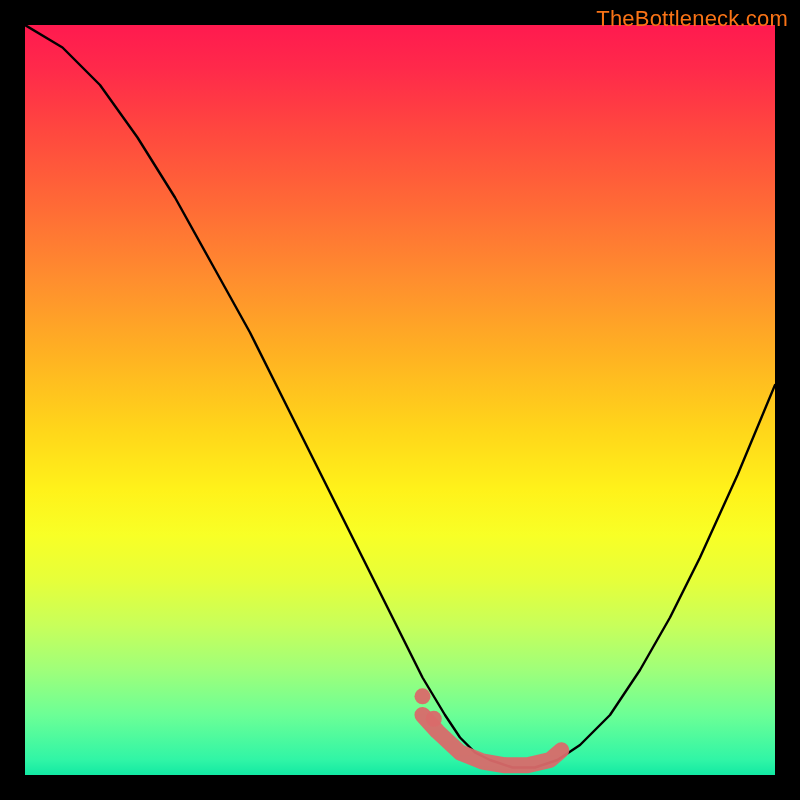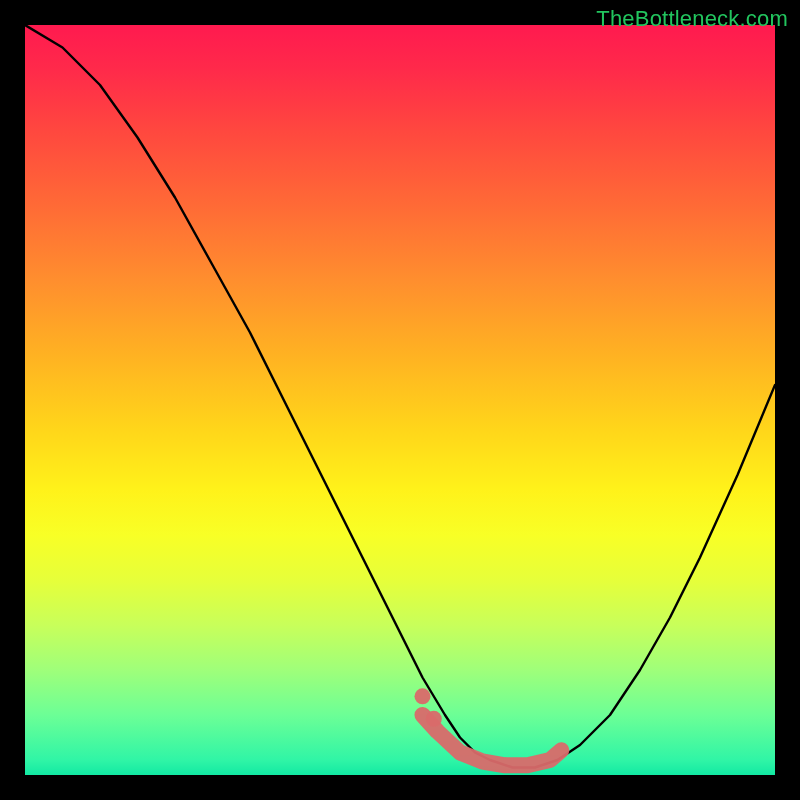--- a/index.html
+++ b/index.html
@@ -5,21 +5,21 @@
   * { margin: 0; padding: 0; box-sizing: border-box; }
   html, body { width: 800px; height: 800px; background: #000; overflow: hidden; }
   .container { position: relative; width: 800px; height: 800px; background: #000; }
   .watermark {
     position: absolute;
     top: 6px;
     right: 12px;
     font-family: Arial, Helvetica, sans-serif;
     font-size: 22px;
     font-weight: 500;
-    color: #22c55e;
+    color: #f97316;
     z-index: 10;
     letter-spacing: 0.2px;
   }
   .plot-area {
     position: absolute;
     left: 25px;
     top: 25px;
     width: 750px;
     height: 750px;
     overflow: hidden;

